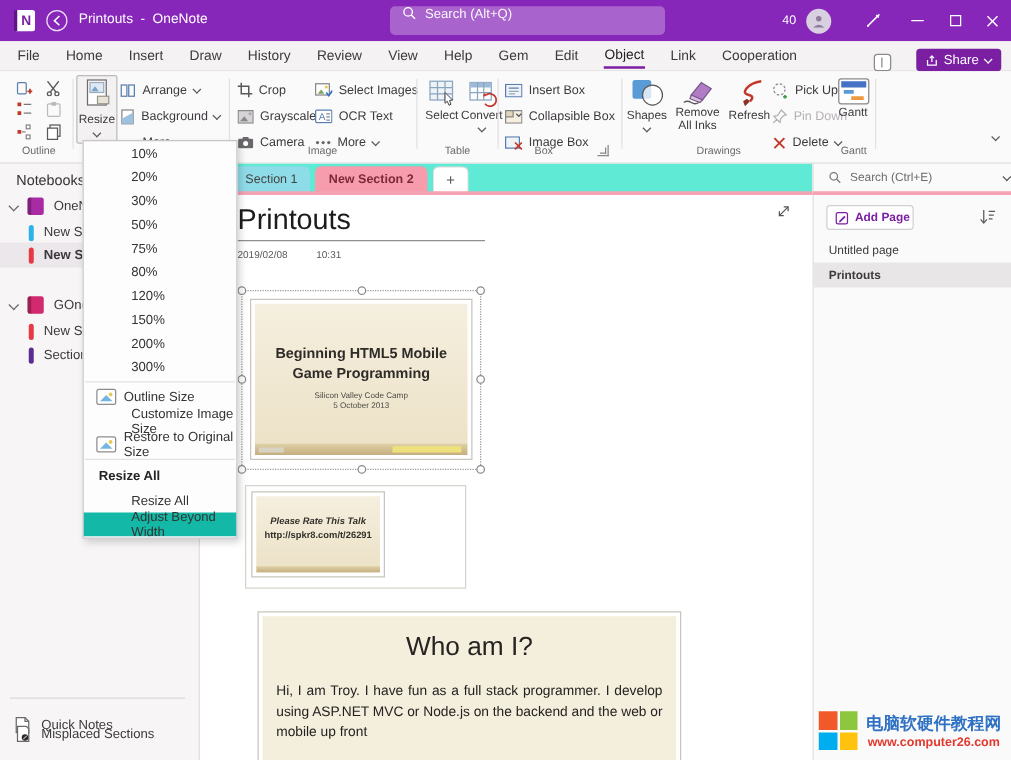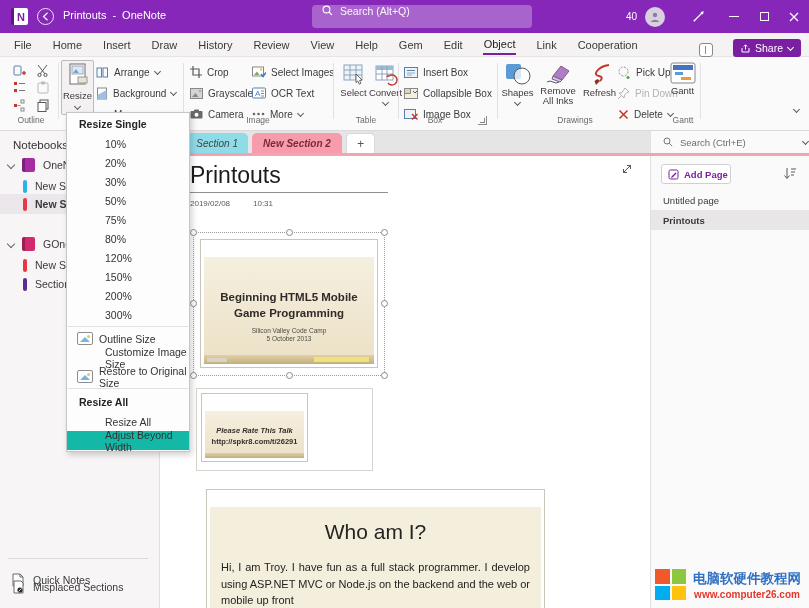--- a/index.html
+++ b/index.html
@@ -57,36 +57,36 @@
   .nb-icon::before { content:""; position:absolute; left:0; top:0; bottom:0; width:3px; background:rgba(0,0,0,.25); border-radius:2px 0 0 2px; }
   .sec-bar { width:4px; height:13px; border-radius:2px; margin-left:23px; }
   .sb-row .sb-lbl { margin-left:8px; white-space:nowrap; }
   .sb-row.selected { background:#ece7ea; }
   .sb-row.selected .sb-lbl { font-weight:bold; }
   .sb-sep { position:absolute; left:8px; width:140px; height:1px; background:#ddd9dc; }
   .sb-foot { position:absolute; left:0; width:160px; height:21px; display:flex; align-items:center; gap:9px; padding-left:12px; font-size:10.5px; color:#3a3a3a; }
 
   
   .workarea { position:absolute; left:160px; top:131px; width:490px; height:477px; background:#fff; }
-  .tabstrip { position:absolute; left:0; top:0; width:490px; height:25px; background:#e5e5e5;font-style:italic; }
+  .tabstrip { position:absolute; left:0; top:0; width:490px; height:25px; background:#5eead4; }
   .tab { position:absolute; top:2px; height:21px; border-radius:5px 5px 0 0; display:flex; align-items:center; font-size:10px; color:#444; }
   .tab.active { font-weight:bold; color:#7d2838; }
   .tab-add { position:absolute; top:2px; height:21px; width:29px; background:#fff; border:1px solid #dbd8da; border-bottom:none; border-radius:5px 5px 0 0; display:flex; align-items:center; justify-content:center; font-size:12px; color:#555; }
   .pinkline { position:absolute; left:0px; top:22px; width:649px; height:3px; }
   .content { position:absolute; left:0; top:25px; width:489px; height:452px; background:#fff; overflow:hidden; }
   .page-title { position:absolute; left:30px; top:6px; font-size:23px; color:#1c1c1c; width:198px; border-bottom:1px solid #8f8f8f; padding-bottom:3px; }
   .page-date { position:absolute; left:30px; top:43px; font-size:8px; color:#5a5a5a; }
   .page-time { position:absolute; left:93px; top:43px; font-size:8px; color:#5a5a5a; }
   .expand-icon { position:absolute; left:460px; top:6px; width:14px; height:14px; }
 
   .selection { position:absolute; left:33px; top:76px; width:192px; height:144px; border:1px dotted #9a9a9a; }
   .handle { position:absolute; width:7px; height:7px; background:#fff; border:1px solid #8a8a8a; border-radius:50%; }
 
   .slide { background:#fff; border:1px solid #c9c5bd; position:absolute; }
-  .slide-inner { position:absolute; inset:3px; background:linear-gradient(#f5efdf,#ece1c6); overflow:hidden;margin-top:14px; }
+  .slide-inner { position:absolute; inset:3px; background:linear-gradient(#f5efdf,#ece1c6); overflow:hidden; }
   .s1-title { margin-top:33px; text-align:center; font-size:11.5px; font-weight:bold; color:#2e2b28; line-height:1.35; padding:0 14px; }
   .s1-sub { text-align:center; font-size:6.5px; color:#4c4a45; margin-top:6px; }
   .s1-sub2 { text-align:center; font-size:6.5px; color:#4c4a45; margin-top:1px; }
   .s1-band { position:absolute; left:0; right:0; bottom:0; height:9px; background:linear-gradient(#e0d0a6,#c3ae7f); }
   .s1-chip { position:absolute; right:5px; bottom:2px; width:55px; height:5px; background:#efe27d; }
   .s1-smudge { position:absolute; left:3px; bottom:2px; width:20px; height:4px; background:#d9d3c6; }
   .frame2 { position:absolute; left:36px; top:232px; width:177px; height:83px; border:1px solid #d7d4cd; }
   .s2-line1 { margin-top:15px; text-align:center; font-size:7.5px; font-style:italic; font-weight:bold; color:#33302b; }
   .s2-line2 { text-align:center; font-size:7.5px; font-weight:bold; color:#33302b; margin-top:2px; }
   .s3-title { margin-top:13px; text-align:center; font-size:21px; color:#262320; }
@@ -613,21 +613,20 @@
 
     <div class="rp-row" style="top:59px">
       <span>Untitled page</span>
     </div>
     <div class="rp-row selected" style="top:79px">
       <span>Printouts</span>
     </div>
   </div>
 
   <div class="resize-menu">
-    <div class="rm-header">Resize Single</div>
     <div class="rm-item">10%</div>
     <div class="rm-item">20%</div>
     <div class="rm-item">30%</div>
     <div class="rm-item">50%</div>
     <div class="rm-item">75%</div>
     <div class="rm-item">80%</div>
     <div class="rm-item">120%</div>
     <div class="rm-item">150%</div>
     <div class="rm-item">200%</div>
     <div class="rm-item">300%</div>

